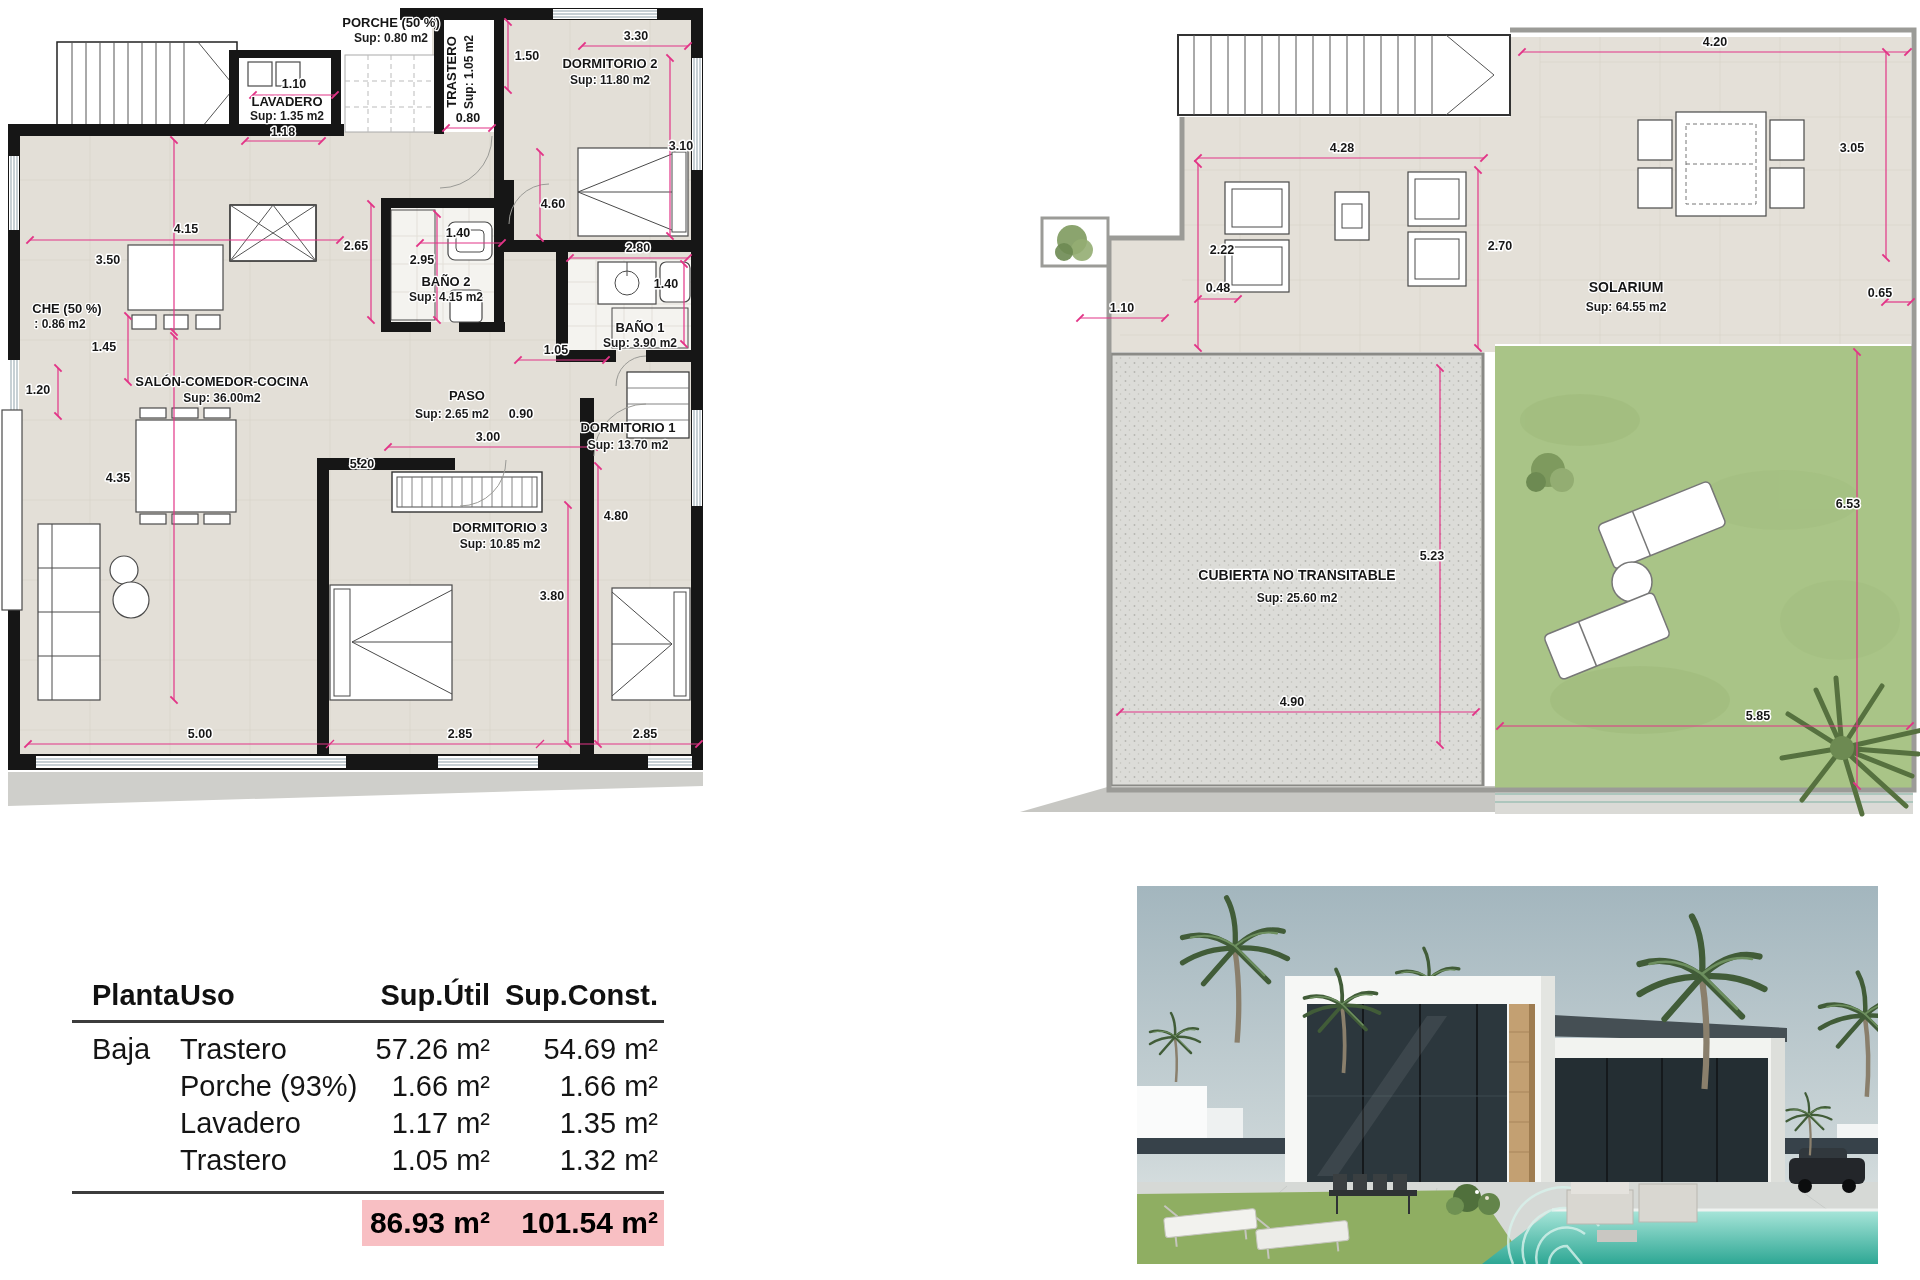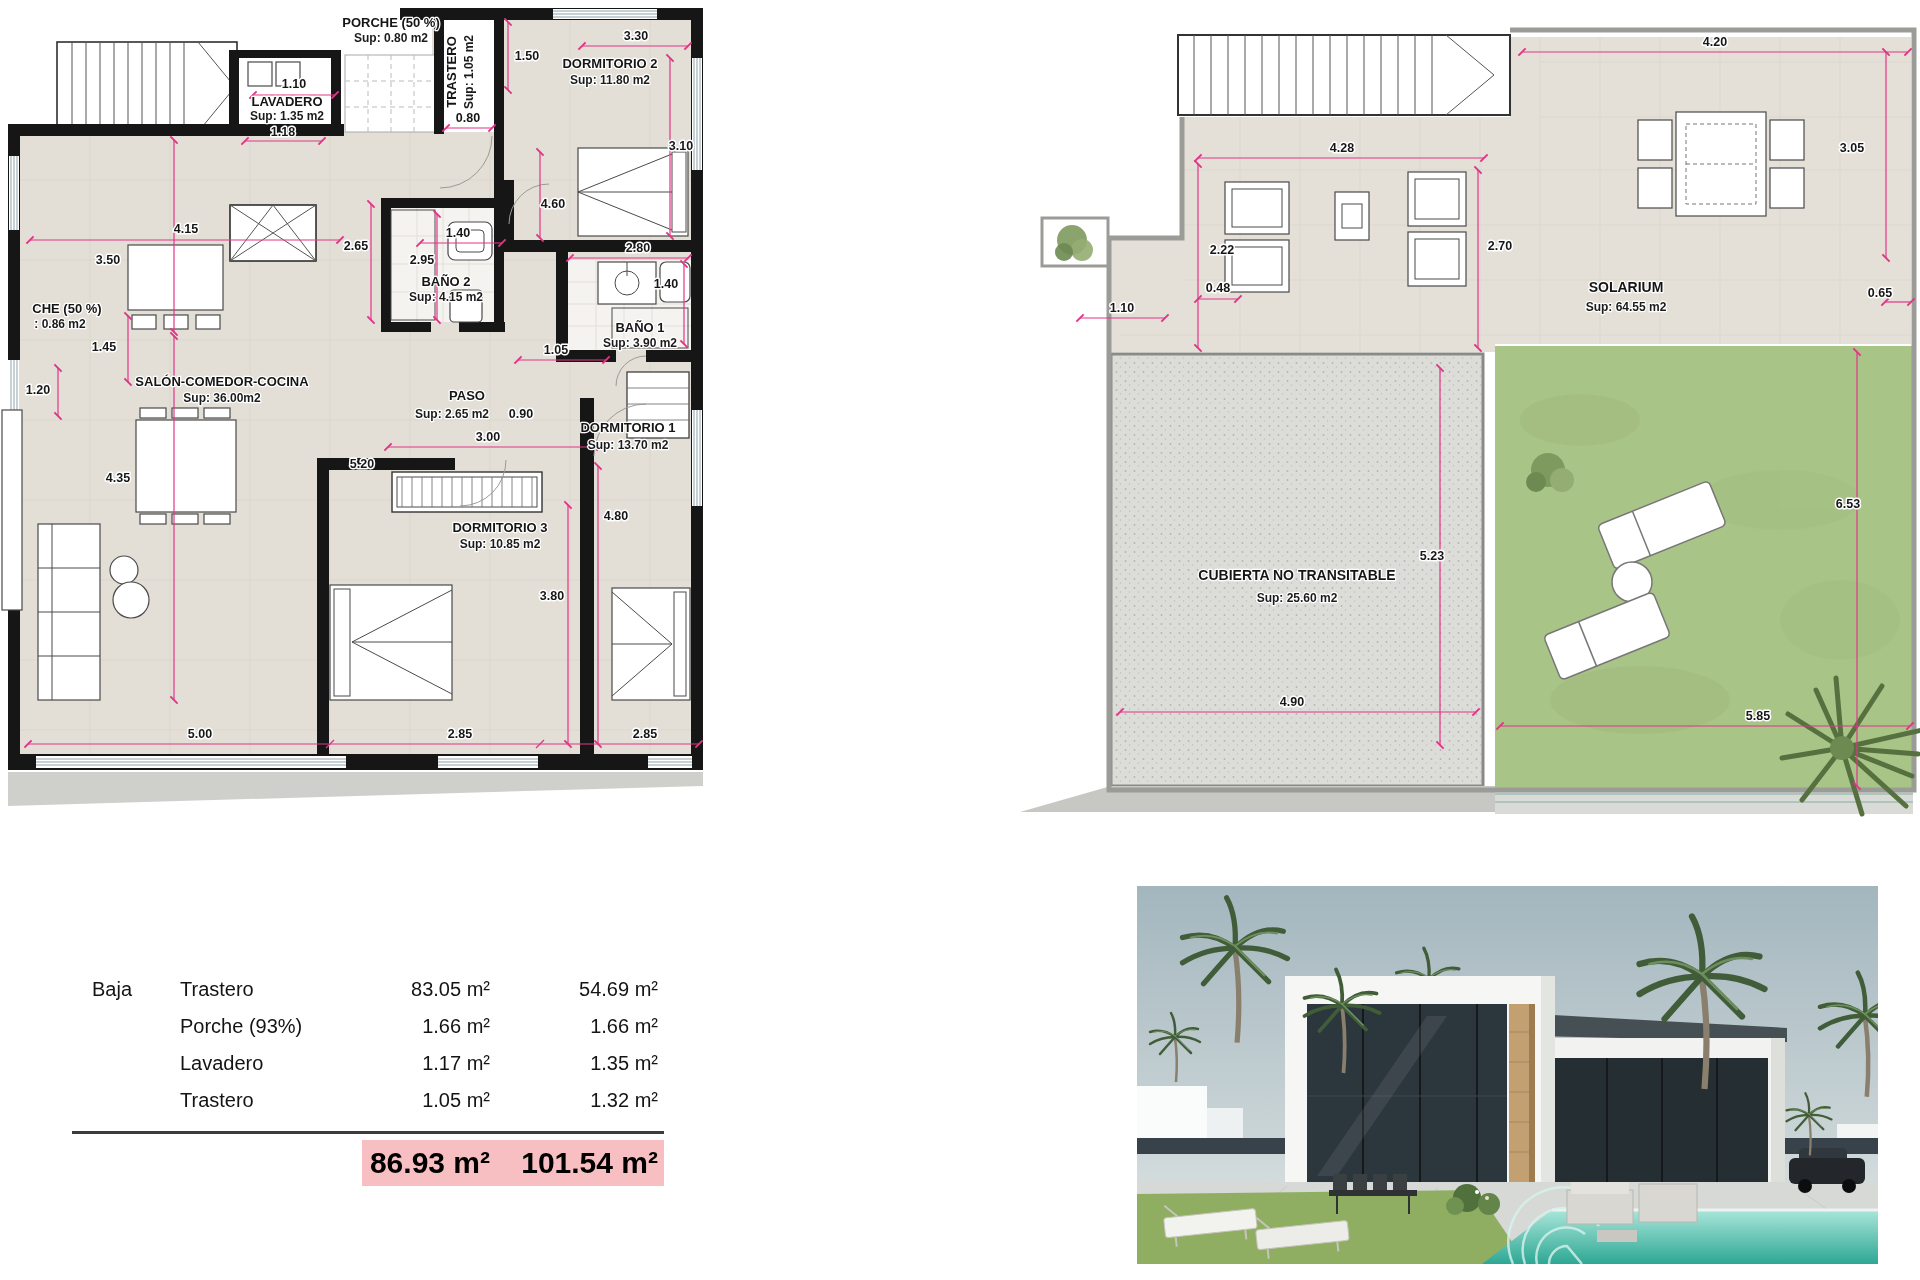--- a/index.html
+++ b/index.html
@@ -16,21 +16,21 @@
   .furn{fill:#ffffff;stroke:#4a4a4a;stroke-width:1.2;}
   .furn2{fill:none;stroke:#4a4a4a;stroke-width:1;}
   .arc{fill:none;stroke:#9a9a96;stroke-width:1;}
   .gridln{stroke:#d5d0c6;stroke-width:1;opacity:.55;}
   .plan-left{position:absolute;left:0;top:0;}
   .plan-right{position:absolute;left:880px;top:0;}
   .stable{position:absolute;left:72px;top:963px;width:592px;}
   .stitle{background:#f8bfc3;color:#4b161d;font-weight:700;font-size:33px;height:52px;line-height:52px;padding-left:14px;letter-spacing:-.5px;}
   .sgrid{display:grid;grid-template-columns:108px 182px 142px 160px;}
   .shead{margin-top:16px;font-size:29px;font-weight:700;color:#111;padding-bottom:8px;border-bottom:3px solid #3c3c3c;}
-  .srows{font-size:20px;color:#141414;padding-top:8px;padding-bottom:12px;border-bottom:3px solid #3c3c3c;line-height:37px;}
+  .srows{font-size:29px;color:#141414;padding-top:8px;padding-bottom:12px;border-bottom:3px solid #3c3c3c;line-height:37px;}
   .num{text-align:right;padding-right:14px;}
   .num2{text-align:right;padding-right:6px;}
   .stotal{margin-top:6px;}
   .band{grid-column:3/5;background:#f8bfc3;display:grid;grid-template-columns:142px 160px;font-size:30px;font-weight:700;padding:6px 0;}
   .render{position:absolute;left:1137px;top:886px;}
 </style>
 </head>
 <body>
 
 <div class="sheet">
@@ -387,24 +387,30 @@
   <text class="rs" x="746" y="311">Sup: 64.55 m2</text>
   <text class="dt" text-anchor="end" x="552" y="560">5.23</text>
   <text class="dt" text-anchor="end" x="968" y="508">6.53</text>
   <text class="rn" style="font-size:14px" x="417" y="580">CUBIERTA NO TRANSITABLE</text>
   <text class="rs" x="417" y="602">Sup: 25.60 m2</text>
   <text class="dt" x="412" y="706">4.90</text>
   <text class="dt" x="878" y="720">5.85</text>
 </svg>
 
 <div class="stable">
+  <div class="sgrid shead">
+    <div style="padding-left:20px">Planta</div>
+    <div>Uso</div>
+    <div class="num">Sup.Útil</div>
+    <div class="num2">Sup.Const.</div>
+  </div>
   <div class="sgrid srows">
     <div style="padding-left:20px">Baja</div>
     <div>Trastero</div>
-    <div class="num">83.05 m²</div>
+    <div class="num">57.26 m²</div>
     <div class="num2">54.69 m²</div>
 
     <div></div>
     <div>Porche (93%)</div>
     <div class="num">1.66 m²</div>
     <div class="num2">1.66 m²</div>
 
     <div></div>
     <div>Lavadero</div>
     <div class="num">1.17 m²</div>

